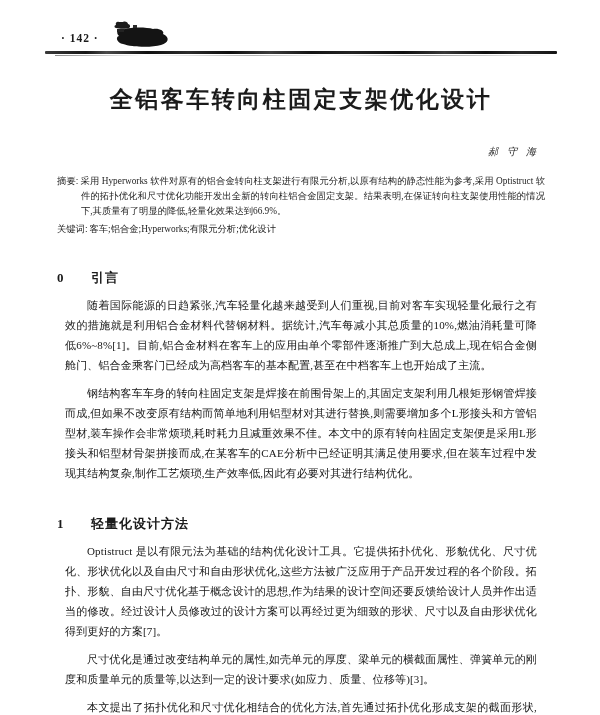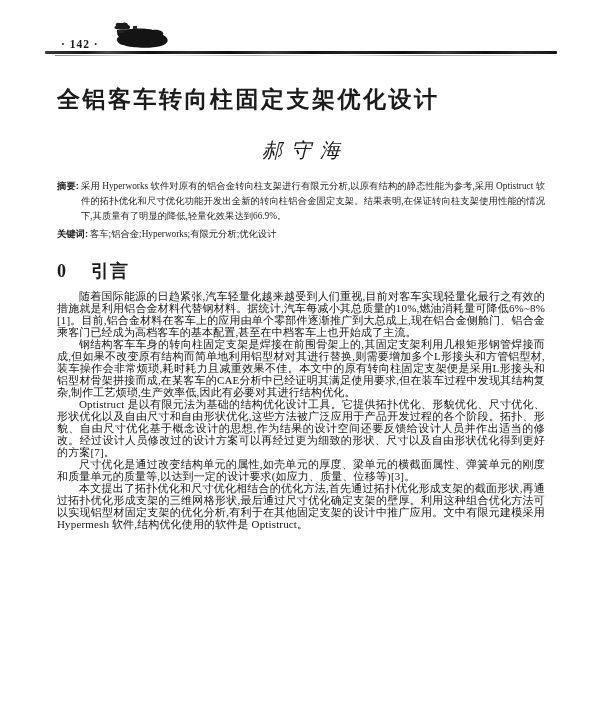--- a/index.html
+++ b/index.html
@@ -14,21 +14,21 @@
     font-family: "Liberation Serif", "DejaVu Serif", serif;
     color: #1b1b1b;
     position: relative;
   }
   .page {
     padding: 26px 55px 0 57px;
   }
   
   .page-header {
     display: flex;
-    align-items: flex-end;
+    align-items: center;
     height: 24px;
     position: relative;
   }
   .page-number {
     font-size: 11.5px;
     font-weight: bold;
     letter-spacing: 1px;
     white-space: nowrap;
     margin-left: 4px;
   }
@@ -55,29 +55,30 @@
   .header-rule-shadow {
     height: 1px;
     margin: 1px -6px 0 -2px;
     background: linear-gradient(90deg,
       rgba(0,0,0,.45) 0%, rgba(0,0,0,0) 18%, rgba(0,0,0,.3) 40%,
       rgba(0,0,0,0) 55%, rgba(0,0,0,.4) 75%, rgba(0,0,0,0) 100%);
   }
   
   .article-title {
     margin-top: 28px;
+    text-align: center;
     font-size: 23px;
     font-weight: bold;
     letter-spacing: 2.5px;
     font-family: "Liberation Serif", "DejaVu Serif", serif;
   }
   .author-name {
-    margin-top: 22px;
-    text-align: center;
-    font-size: 20px;
+    margin-top: 30px;
+    text-align: right;
+    font-size: 10px;
     font-style: italic;
     letter-spacing: 9px;
     text-indent: 9px; 
   }
   .author-affiliation {
     margin-top: 5px;
     text-align: center;
     font-size: 9.5px;
     letter-spacing: 0.4px;
     color: #222;
@@ -86,48 +87,48 @@
   .abstract-block {
     margin-top: 15px;
     font-size: 9.3px;
     line-height: 15px;
     text-align: justify;
     padding-left: 24px;
     text-indent: -24px;
     color: #1d1d1d;
   }
   .meta-label {
-    font-weight: bold;
+    font-weight: normal;
     font-family: "Liberation Sans", "DejaVu Sans", sans-serif;
     font-size: 9.3px;
     margin-right: 2px;
     margin-top: 8px;
   }
   .keywords-line {
     margin-top: 3px;
     font-size: 9.3px;
     line-height: 15px;
   }
   
   .section-heading {
-    margin-top: 17px;
+    margin-top: 32px;
     margin-bottom: 7px;
-    font-size: 18px;
+    font-size: 13px;
     font-weight: bold;
     letter-spacing: 1px;
   }
   .section-heading .sec-num {
     display: inline-block;
     width: 34px;
     letter-spacing: 0;
   }
   .body-paragraph {
-    margin: 0;
+    margin: 8px;
     font-size: 11px;
-    line-height: 12px;
+    line-height: 20px;
     letter-spacing: 0.15px;
     text-align: justify;
     text-indent: 2em;
     color: #161616;
   }
 </style>
 </head>
 <body>
 
 <div class="page">
@@ -149,17 +150,18 @@
   <h1 class="article-title">全铝客车转向柱固定支架优化设计</h1>
   <div class="author-name">郝守海</div>
 
   <div class="abstract-block"><span class="meta-label">摘要:</span><span>采用 Hyperworks 软件对原有的铝合金转向柱支架进行有限元分析,以原有结构的静态性能为参考,采用 Optistruct 软件的拓扑优化和尺寸优化功能开发出全新的转向柱铝合金固定支架。结果表明,在保证转向柱支架使用性能的情况下,其质量有了明显的降低,轻量化效果达到66.9%。</span></div>
   <div class="keywords-line"><span class="meta-label">关键词:</span><span>客车;铝合金;Hyperworks;有限元分析;优化设计</span></div>
 
   <div class="section-heading"><span class="sec-num">0</span><span>引言</span></div>
   <p class="body-paragraph">随着国际能源的日趋紧张,汽车轻量化越来越受到人们重视,目前对客车实现轻量化最行之有效的措施就是利用铝合金材料代替钢材料。据统计,汽车每减小其总质量的10%,燃油消耗量可降低6%~8%[1]。目前,铝合金材料在客车上的应用由单个零部件逐渐推广到大总成上,现在铝合金侧舱门、铝合金乘客门已经成为高档客车的基本配置,甚至在中档客车上也开始成了主流。</p>
   <p class="body-paragraph">钢结构客车车身的转向柱固定支架是焊接在前围骨架上的,其固定支架利用几根矩形钢管焊接而成,但如果不改变原有结构而简单地利用铝型材对其进行替换,则需要增加多个L形接头和方管铝型材,装车操作会非常烦琐,耗时耗力且减重效果不佳。本文中的原有转向柱固定支架便是采用L形接头和铝型材骨架拼接而成,在某客车的CAE分析中已经证明其满足使用要求,但在装车过程中发现其结构复杂,制作工艺烦琐,生产效率低,因此有必要对其进行结构优化。</p>
 
+  <div class="section-heading"><span class="sec-num">1</span><span>轻量化设计方法</span></div>
   <p class="body-paragraph">Optistruct 是以有限元法为基础的结构优化设计工具。它提供拓扑优化、形貌优化、尺寸优化、形状优化以及自由尺寸和自由形状优化,这些方法被广泛应用于产品开发过程的各个阶段。拓扑、形貌、自由尺寸优化基于概念设计的思想,作为结果的设计空间还要反馈给设计人员并作出适当的修改。经过设计人员修改过的设计方案可以再经过更为细致的形状、尺寸以及自由形状优化得到更好的方案[7]。</p>
   <p class="body-paragraph">尺寸优化是通过改变结构单元的属性,如壳单元的厚度、梁单元的横截面属性、弹簧单元的刚度和质量单元的质量等,以达到一定的设计要求(如应力、质量、位移等)[3]。</p>
   <p class="body-paragraph">本文提出了拓扑优化和尺寸优化相结合的优化方法,首先通过拓扑优化形成支架的截面形状,再通过拓扑优化形成支架的三维网格形状,最后通过尺寸优化确定支架的壁厚。利用这种组合优化方法可以实现铝型材固定支架的优化分析,有利于在其他固定支架的设计中推广应用。文中有限元建模采用 Hypermesh 软件,结构优化使用的软件是 Optistruct。</p>
 
 </div>
 
 </body></html>

